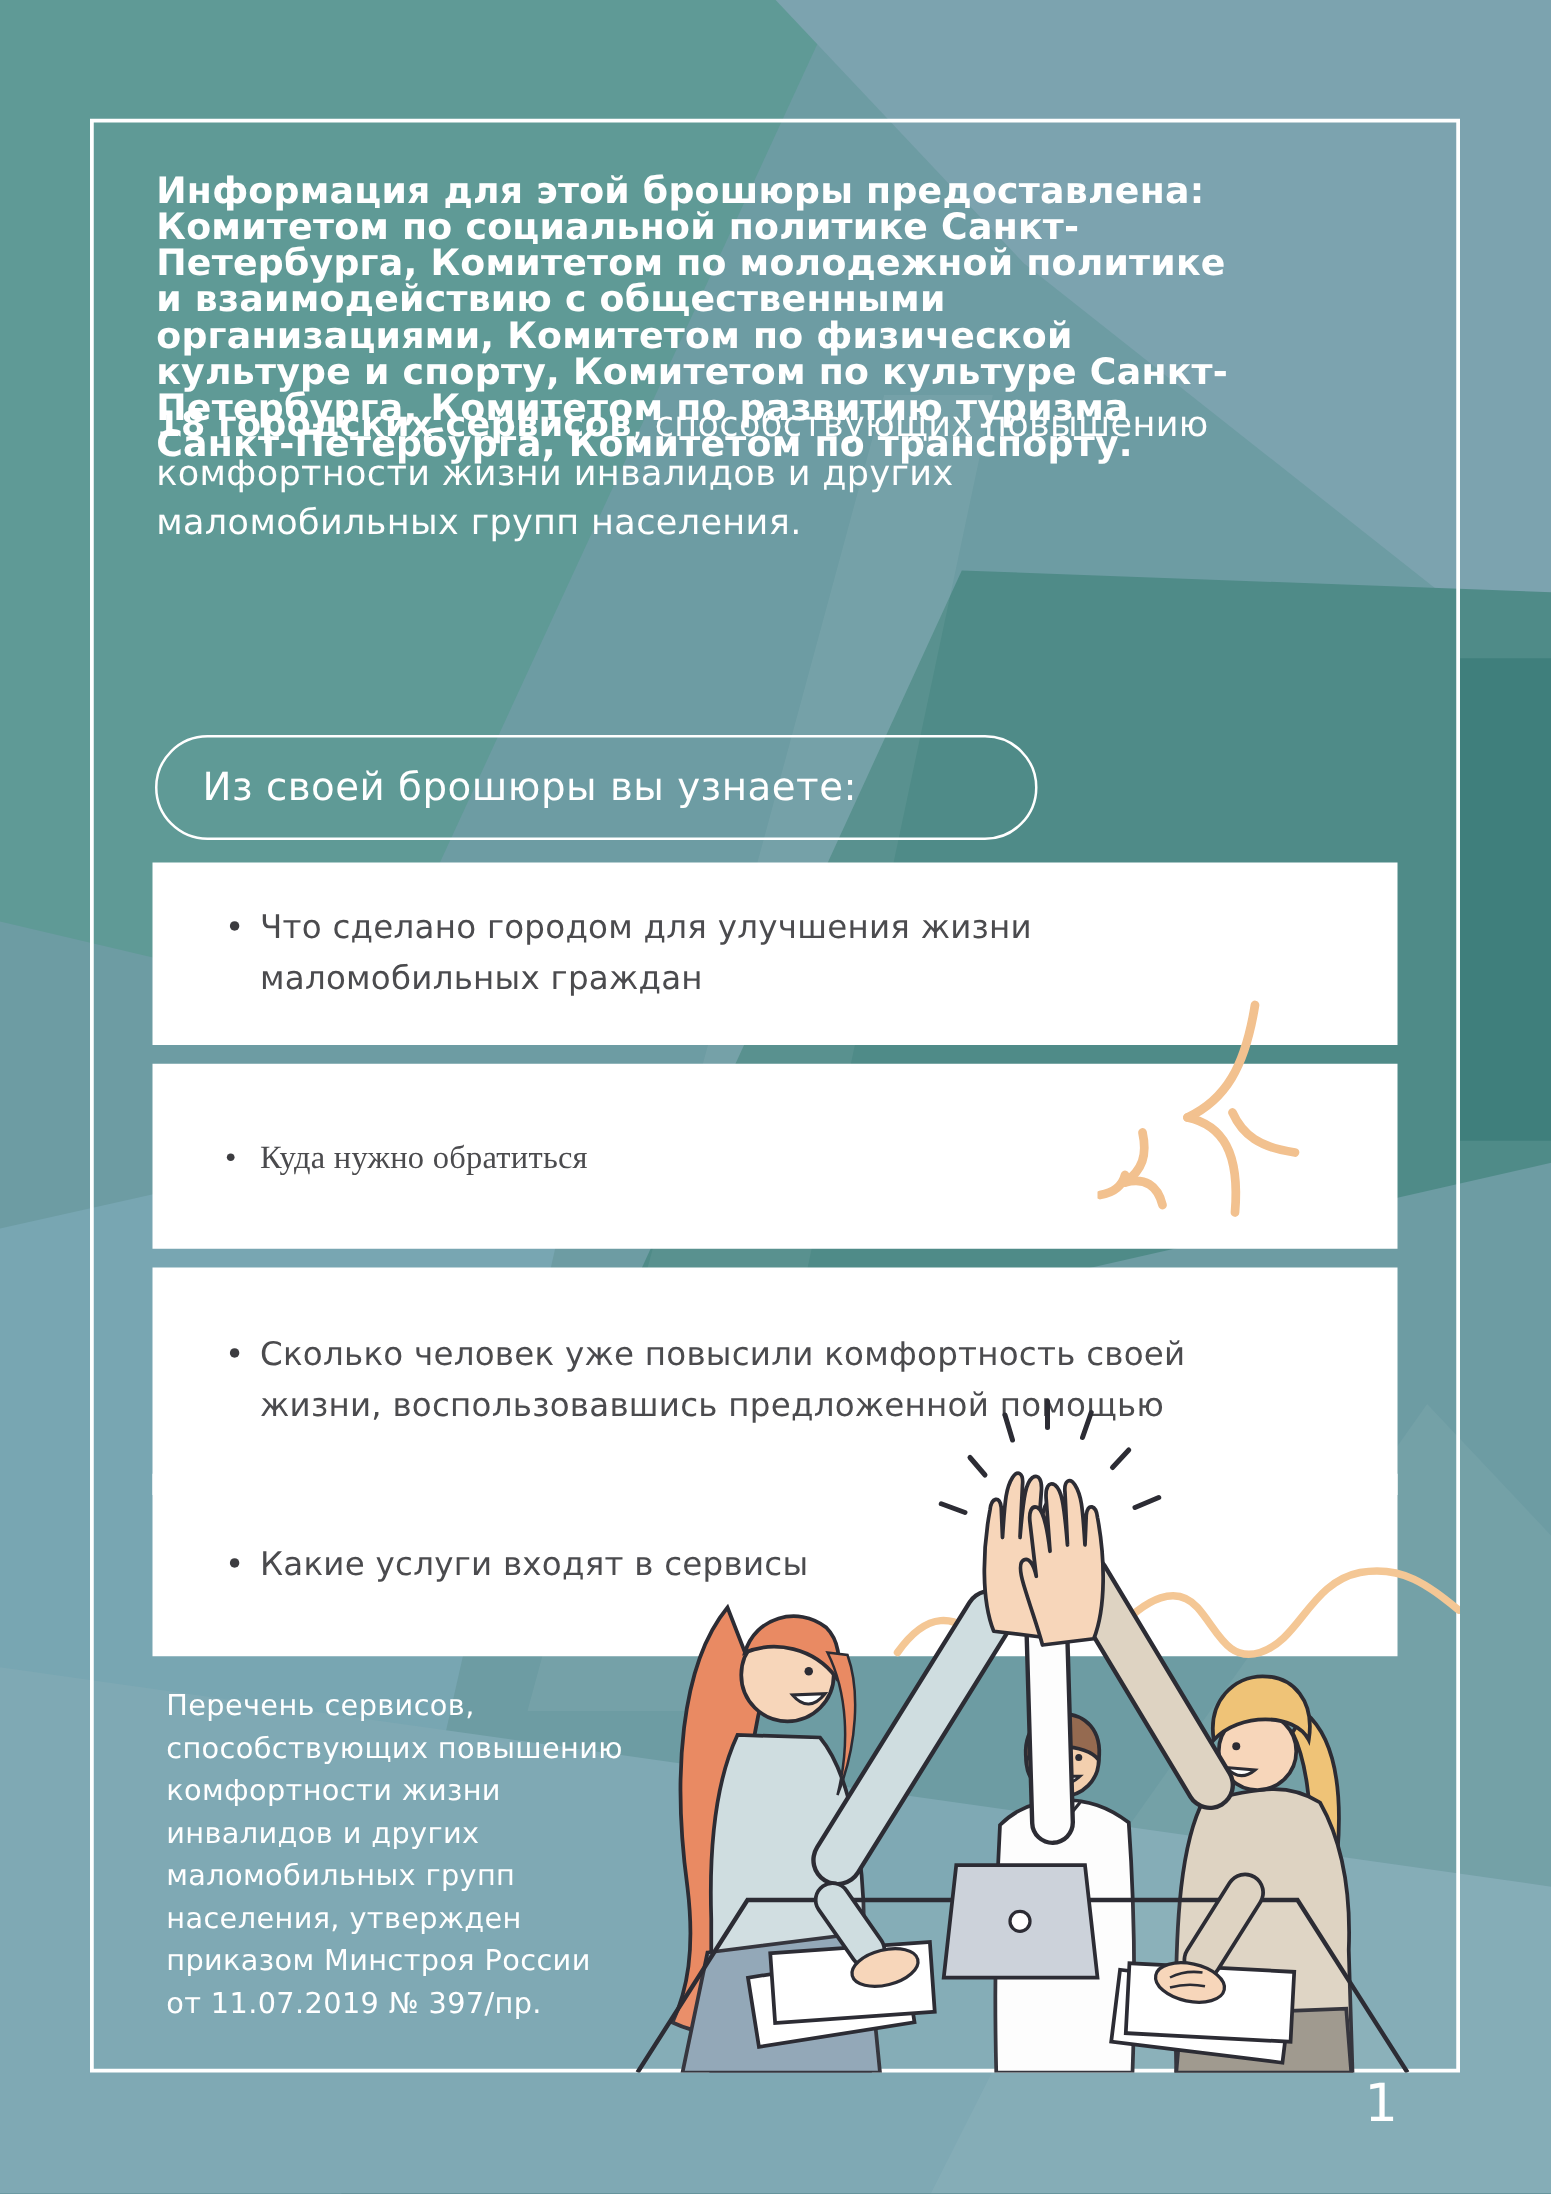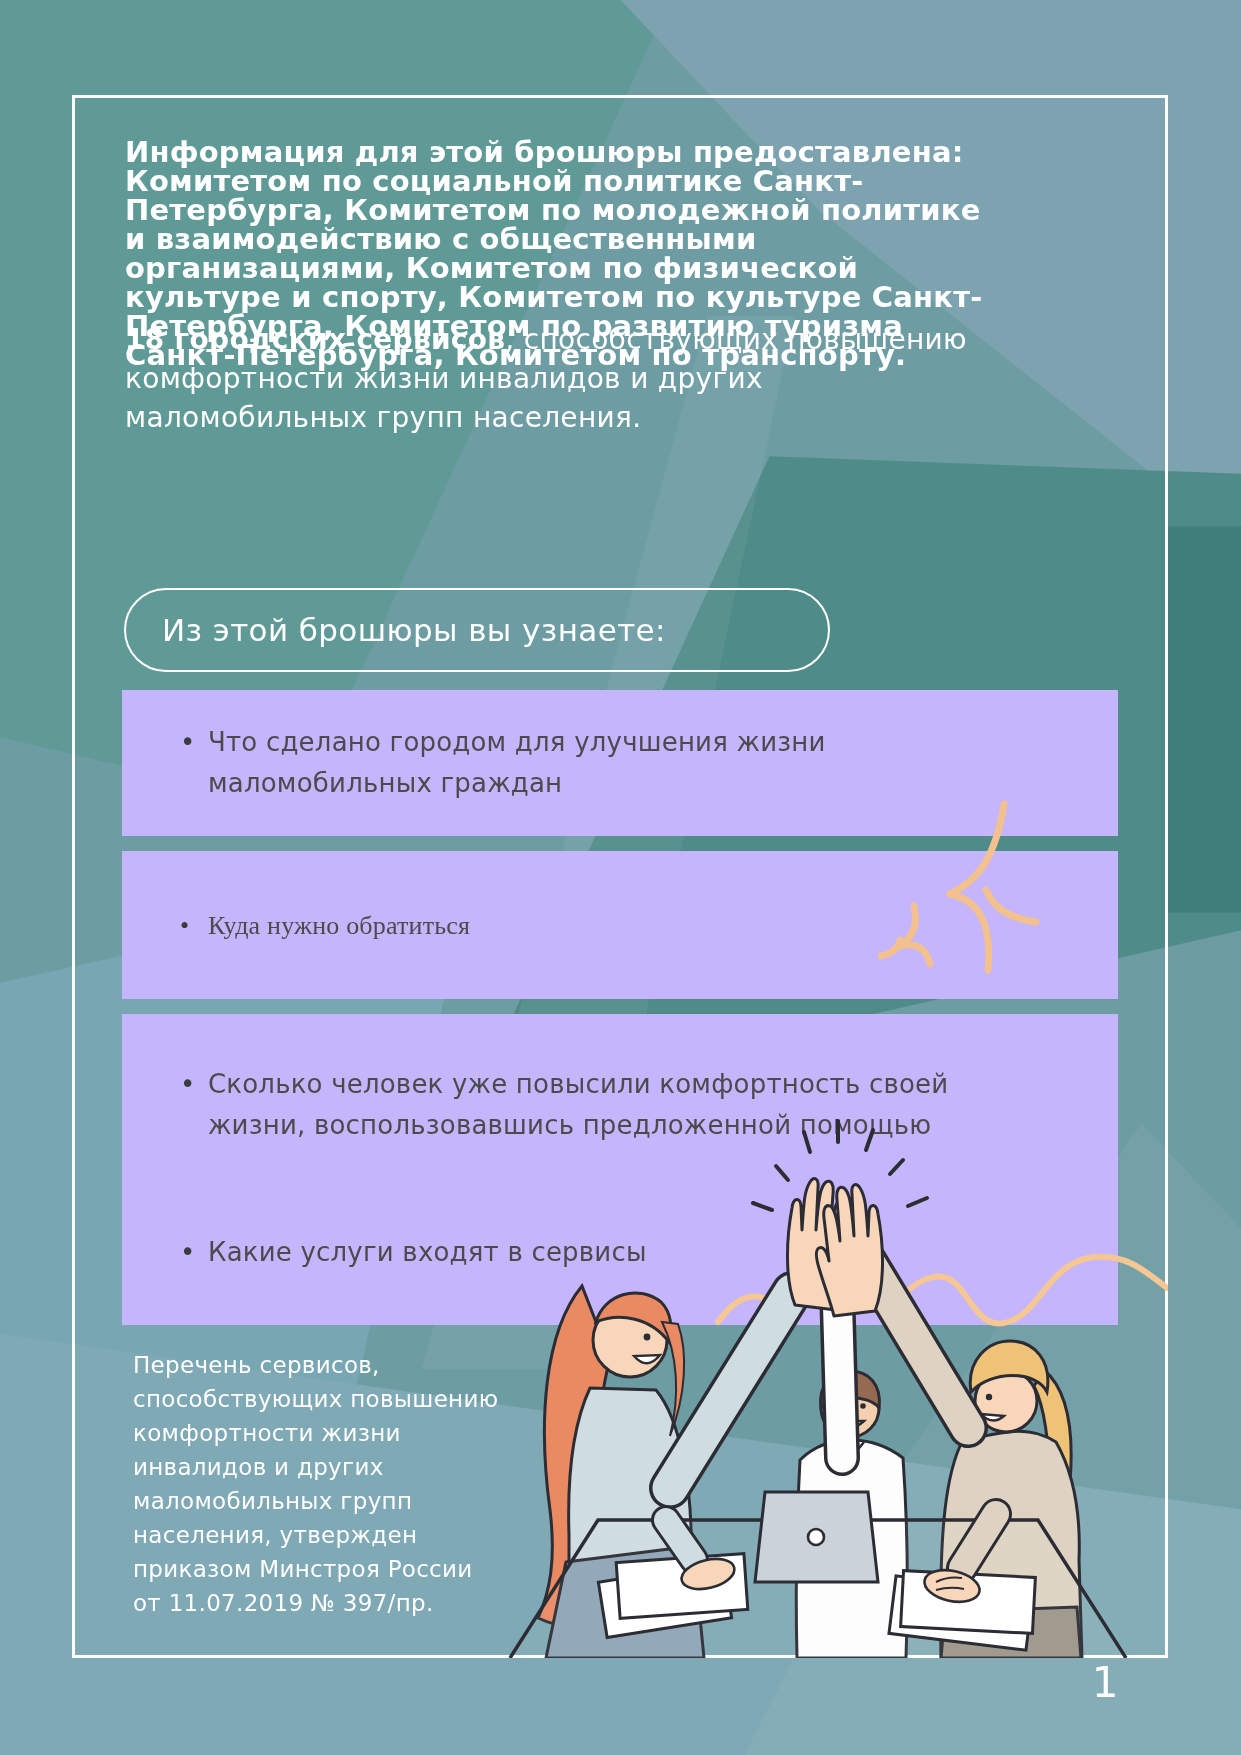--- a/index.html
+++ b/index.html
@@ -35,21 +35,21 @@
   .credits{position:absolute;left:125px;top:138px;width:880px;
     color:#ffffff;font-size:29px;font-weight:bold;line-height:29px;letter-spacing:.2px;}
   .intro{position:absolute;left:125px;top:320px;width:880px;
     color:#ffffff;font-size:28px;font-weight:normal;line-height:39px;letter-spacing:.3px;}
   .intro b{font-weight:bold;margin-top:44px;}
   .pill{position:absolute;left:124px;top:588px;width:706px;height:84px;
     border:2px solid #ffffff;border-radius:44px;box-sizing:border-box;
     display:flex;align-items:center;padding:0 36px;
     color:#ffffff;font-size:31px;letter-spacing:.4px;}
 
-  .card{position:absolute;left:122px;width:996px;background:#c4b5fd;
+  .card{position:absolute;left:122px;width:996px;background:#ffffff;
     display:flex;align-items:center;box-sizing:border-box;padding:0 40px 0 58px;}
   .card-1{top:690px;height:146px;}
   .card-2{top:851px;height:148px;font-family:Liberation Serif, serif;}
   .card-3{top:1014px;height:182px;}
   .card-4{top:1179px;height:146px;}
   .card-text{color:#4b4b4e;font-size:26px;line-height:41px;letter-spacing:.2px;
     padding-left:28px;position:relative;max-width:820px;}
   .card-text::before{content:"•";position:absolute;left:0;top:0;color:#3c3c40;}
 
   .note{position:absolute;left:133px;top:1348px;width:368px;
@@ -79,21 +79,21 @@
 
   <div class="frame"></div>
 
   <div class="credits">Информация для этой брошюры предоставлена: Комитетом по социальной политике Санкт-Петербурга, Комитетом по молодежной политике и взаимодействию с общественными организациями, Комитетом по физической культуре и спорту, Комитетом по культуре Санкт-Петербурга, Комитетом по развитию туризма Санкт-Петербурга, Комитетом по транспорту.</div>
 
   <div class="intro">
     <span><b>18 городских сервисов</b><span>, способствующих повышению комфортности жизни инвалидов и других маломобильных групп населения.</span></span>
   </div>
 
   <div class="pill">
-    <span>Из этой брошюры вы узнаете:</span>
+    <span>Из своей брошюры вы узнаете:</span>
   </div>
 
   <div class="card card-1">
     <div class="card-text">Что сделано городом для улучшения жизни маломобильных граждан</div>
   </div>
   <div class="card card-2">
     <div class="card-text">Куда нужно обратиться</div>
   </div>
   <div class="card card-3">
     <div class="card-text">Сколько человек уже повысили комфортность своей жизни, воспользовавшись предложенной помощью</div>

